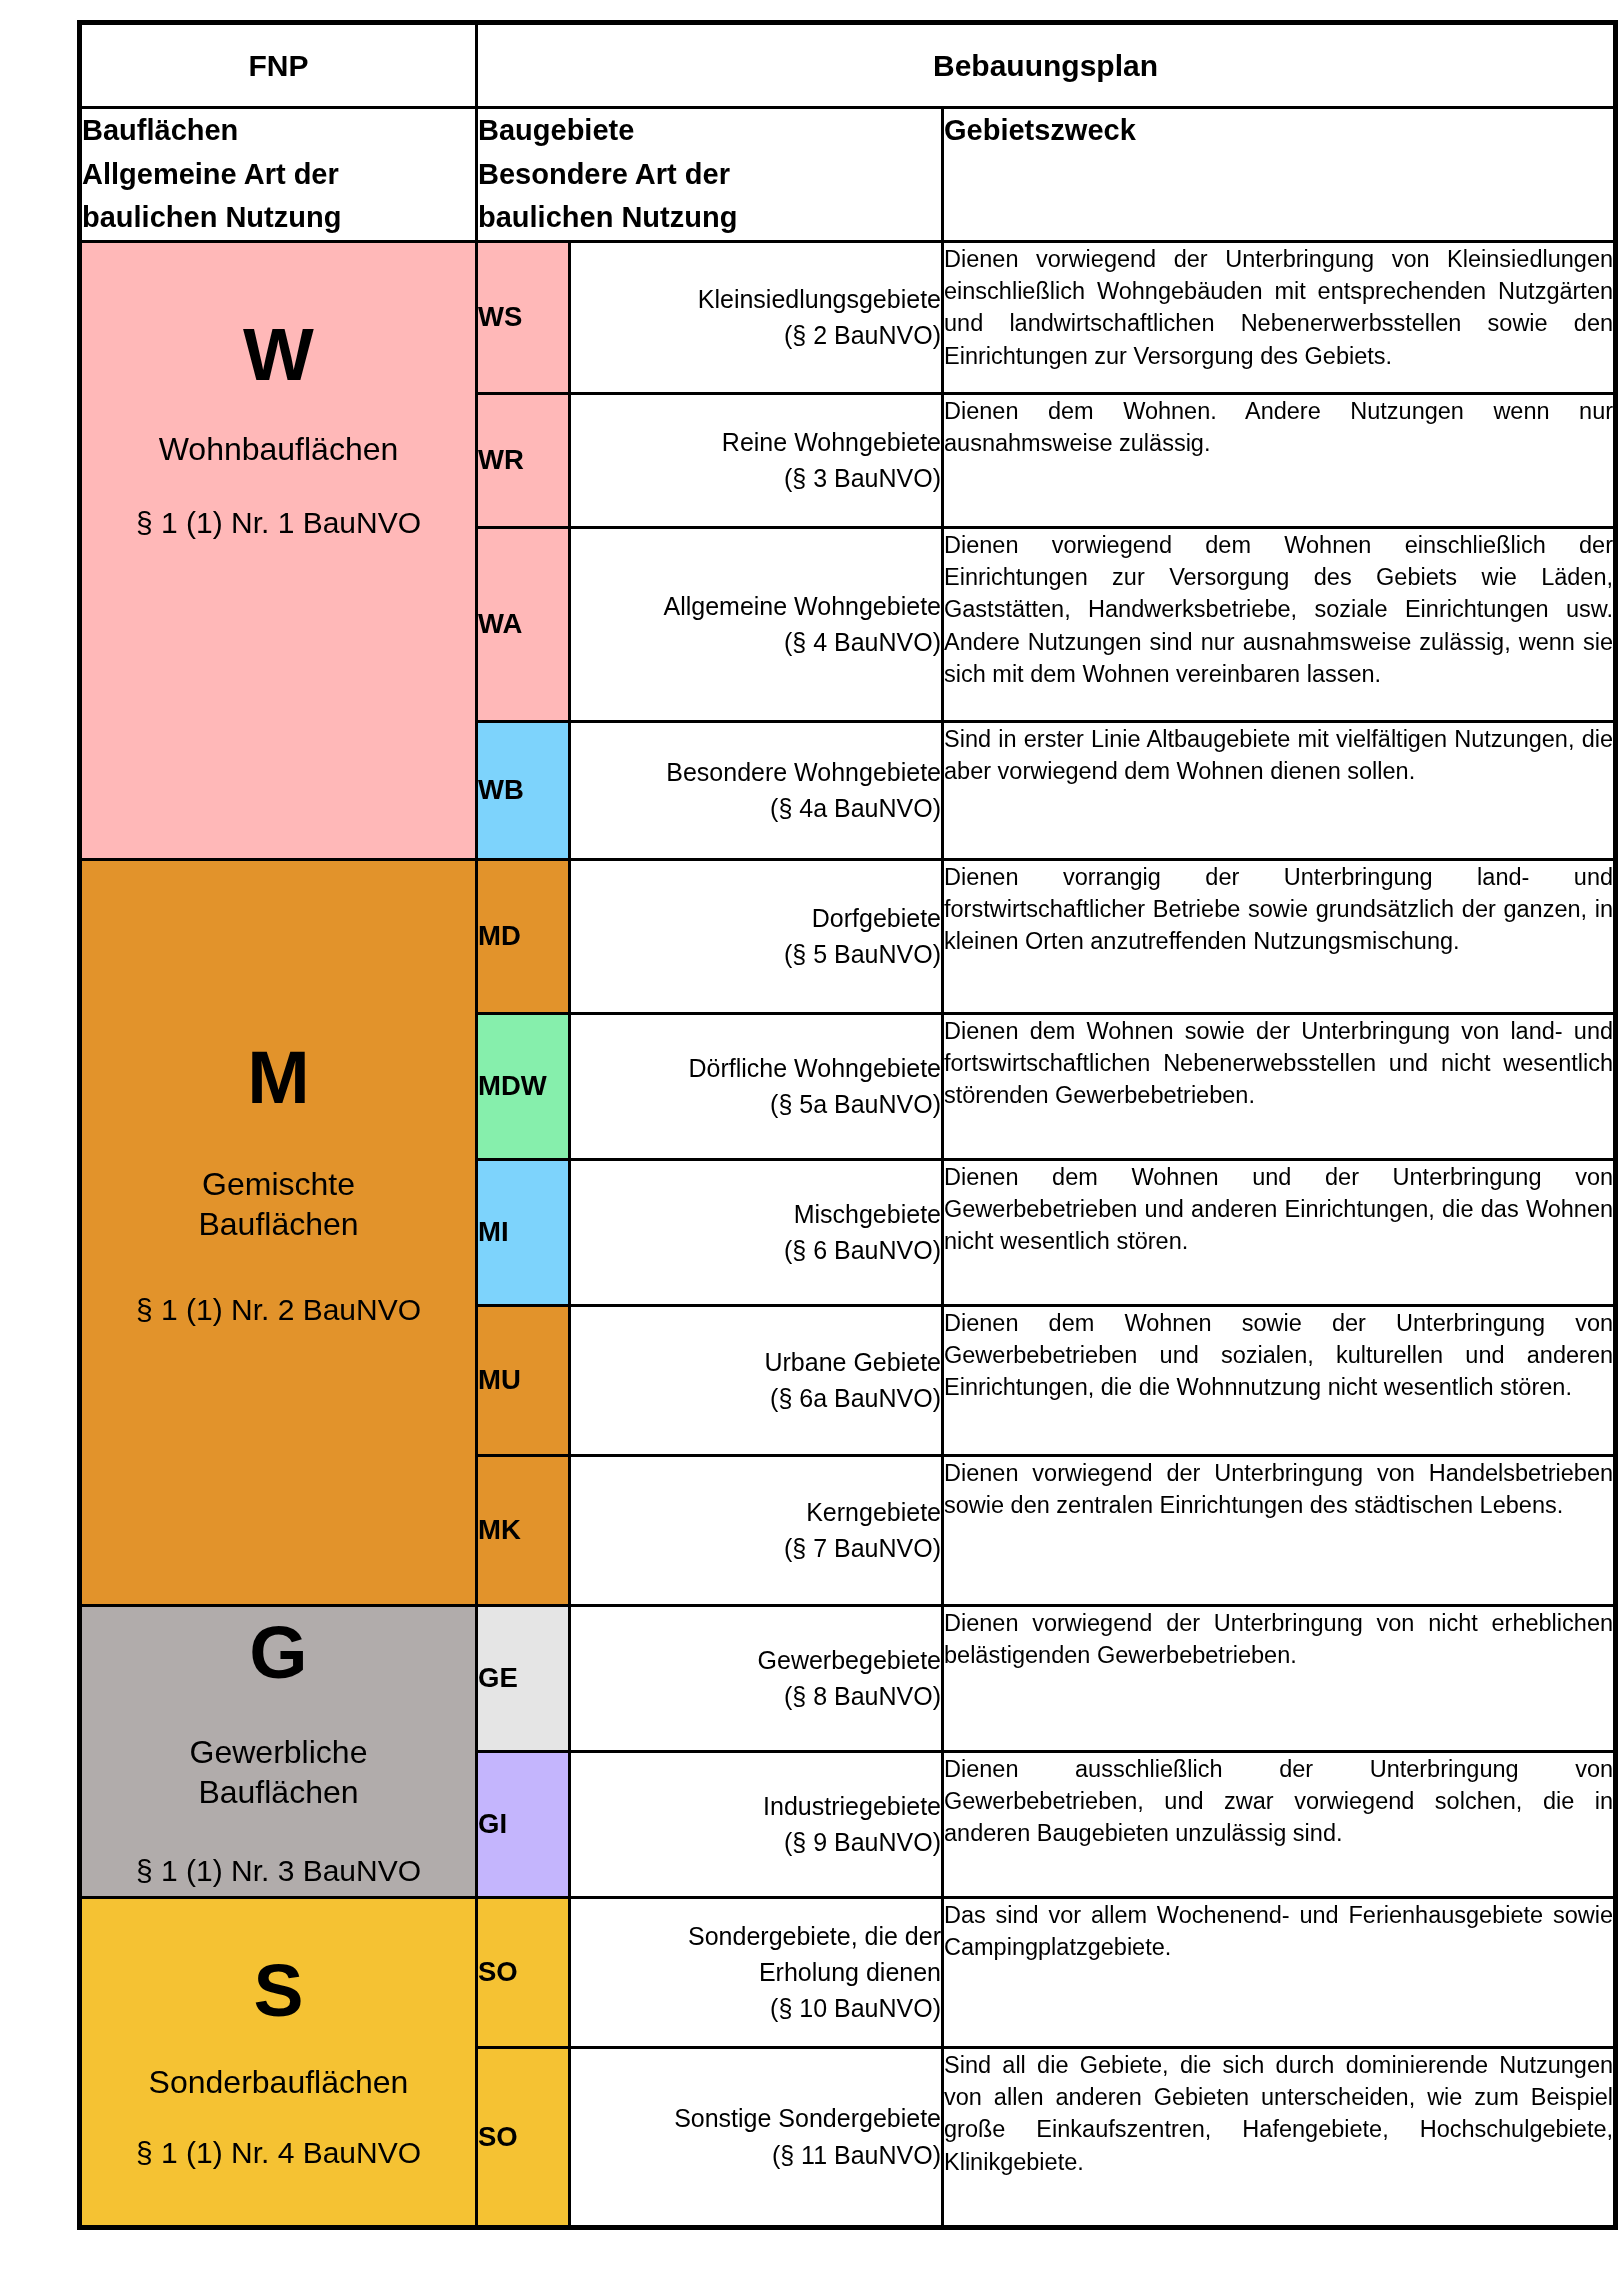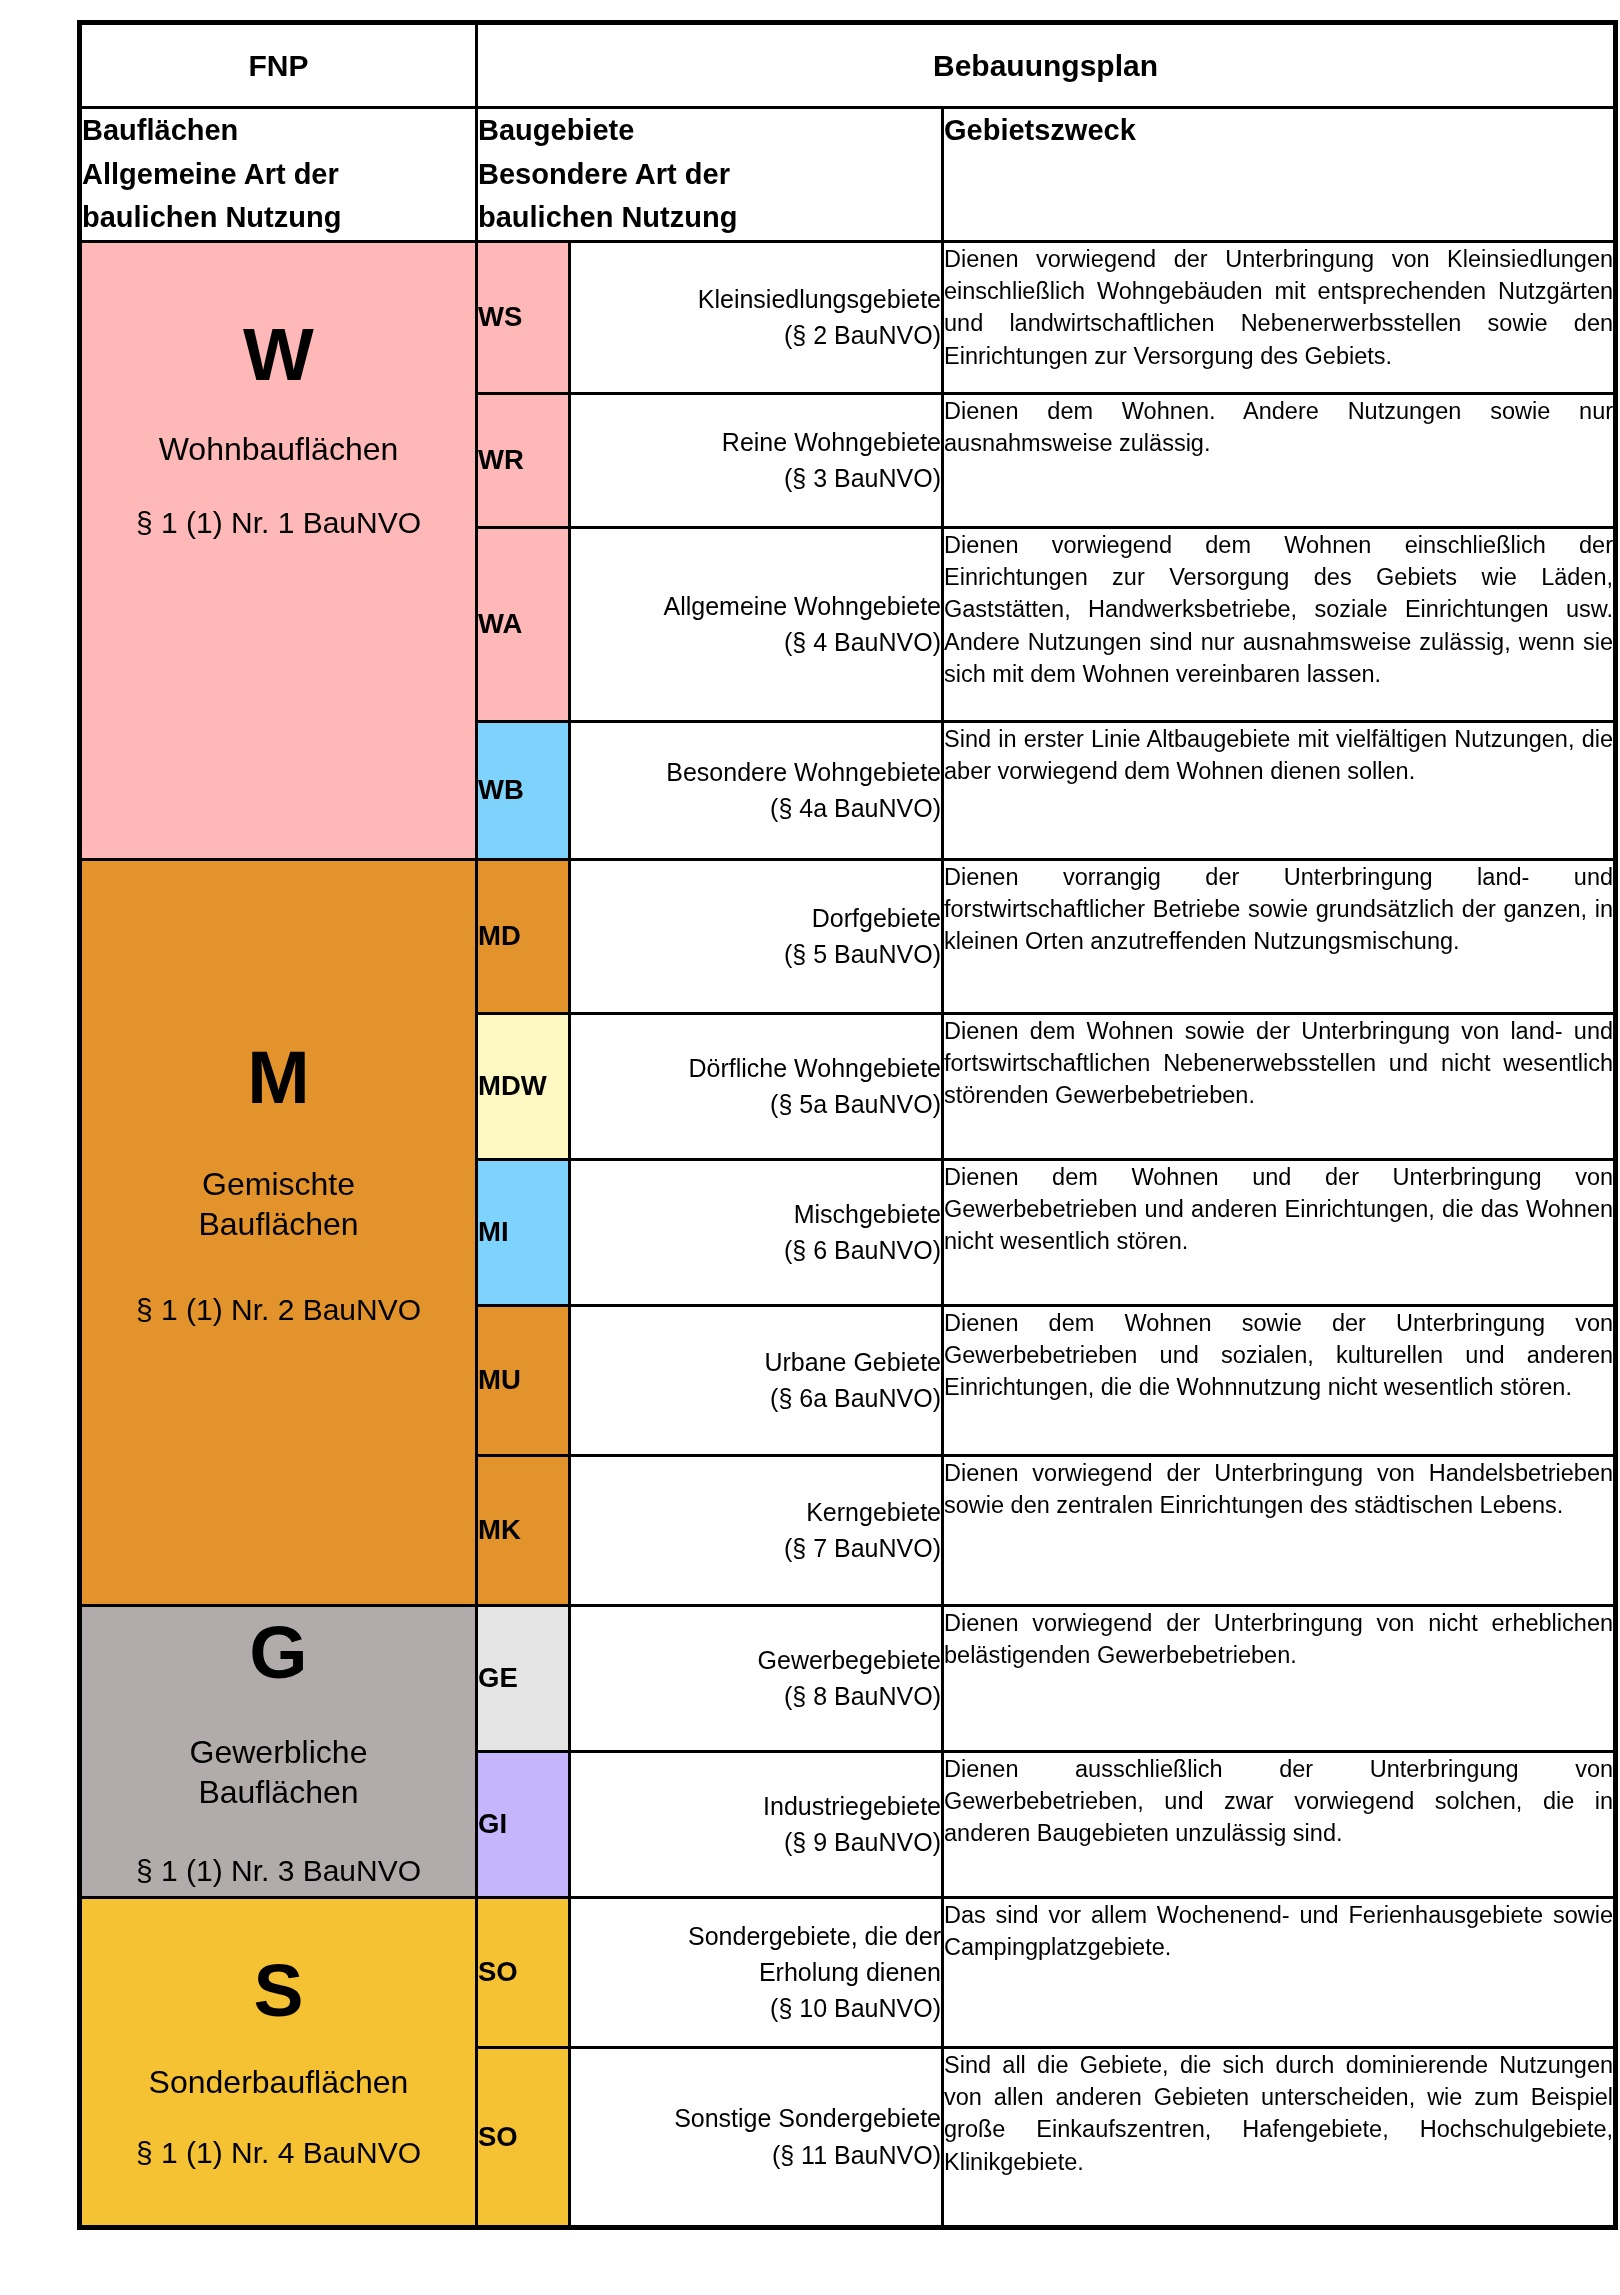--- a/index.html
+++ b/index.html
@@ -142,21 +142,21 @@
       </td>
       <td class="codecell" style="background:#ffb8b8">WS</td>
       <td class="namecell">Kleinsiedlungsgebiete
 (§ 2 BauNVO)</td>
       <td class="zweckcell">Dienen vorwiegend der Unterbringung von Kleinsiedlungen einschließlich Wohngebäuden mit entsprechenden Nutzgärten und landwirtschaftlichen Nebenerwerbsstellen sowie den Einrichtungen zur Versorgung des Gebiets.</td>
     </tr>
     <tr style="height:134px">
       <td class="codecell" style="background:#ffb8b8">WR</td>
       <td class="namecell">Reine Wohngebiete
 (§ 3 BauNVO)</td>
-      <td class="zweckcell">Dienen dem Wohnen. Andere Nutzungen sowie nur ausnahmsweise zulässig.</td>
+      <td class="zweckcell">Dienen dem Wohnen. Andere Nutzungen wenn nur ausnahmsweise zulässig.</td>
     </tr>
     <tr style="height:194px">
       <td class="codecell" style="background:#ffb8b8">WA</td>
       <td class="namecell">Allgemeine Wohngebiete
 (§ 4 BauNVO)</td>
       <td class="zweckcell">Dienen vorwiegend dem Wohnen einschließlich der Einrichtungen zur Versorgung des Gebiets wie Läden, Gaststätten, Handwerksbetriebe, soziale Einrichtungen usw. Andere Nutzungen sind nur ausnahmsweise zulässig, wenn sie sich mit dem Wohnen vereinbaren lassen.</td>
     </tr>
     <tr style="height:138px">
       <td class="codecell" style="background:#7dd3fc">WB</td>
       <td class="namecell">Besondere Wohngebiete
@@ -172,21 +172,21 @@
 Bauflächen</div>
           <div class="groupref">§ 1 (1) Nr. 2 BauNVO</div>
         </div>
       </td>
       <td class="codecell" style="background:#e2932b">MD</td>
       <td class="namecell">Dorfgebiete
 (§ 5 BauNVO)</td>
       <td class="zweckcell">Dienen vorrangig der Unterbringung land- und forstwirtschaftlicher Betriebe sowie grundsätzlich der ganzen, in kleinen Orten anzutreffenden Nutzungsmischung.</td>
     </tr>
     <tr style="height:146px">
-      <td class="codecell" style="background:#fef9c3">MDW</td>
+      <td class="codecell" style="background:#86efac">MDW</td>
       <td class="namecell">Dörfliche Wohngebiete
 (§ 5a BauNVO)</td>
       <td class="zweckcell">Dienen dem Wohnen sowie der Unterbringung von land- und fortswirtschaftlichen Nebenerwebsstellen und nicht wesentlich störenden Gewerbebetrieben.</td>
     </tr>
     <tr style="height:146px">
       <td class="codecell" style="background:#7dd3fc">MI</td>
       <td class="namecell">Mischgebiete
 (§ 6 BauNVO)</td>
       <td class="zweckcell">Dienen dem Wohnen und der Unterbringung von Gewerbebetrieben und anderen Einrichtungen, die das Wohnen nicht wesentlich stören.</td>
     </tr>

